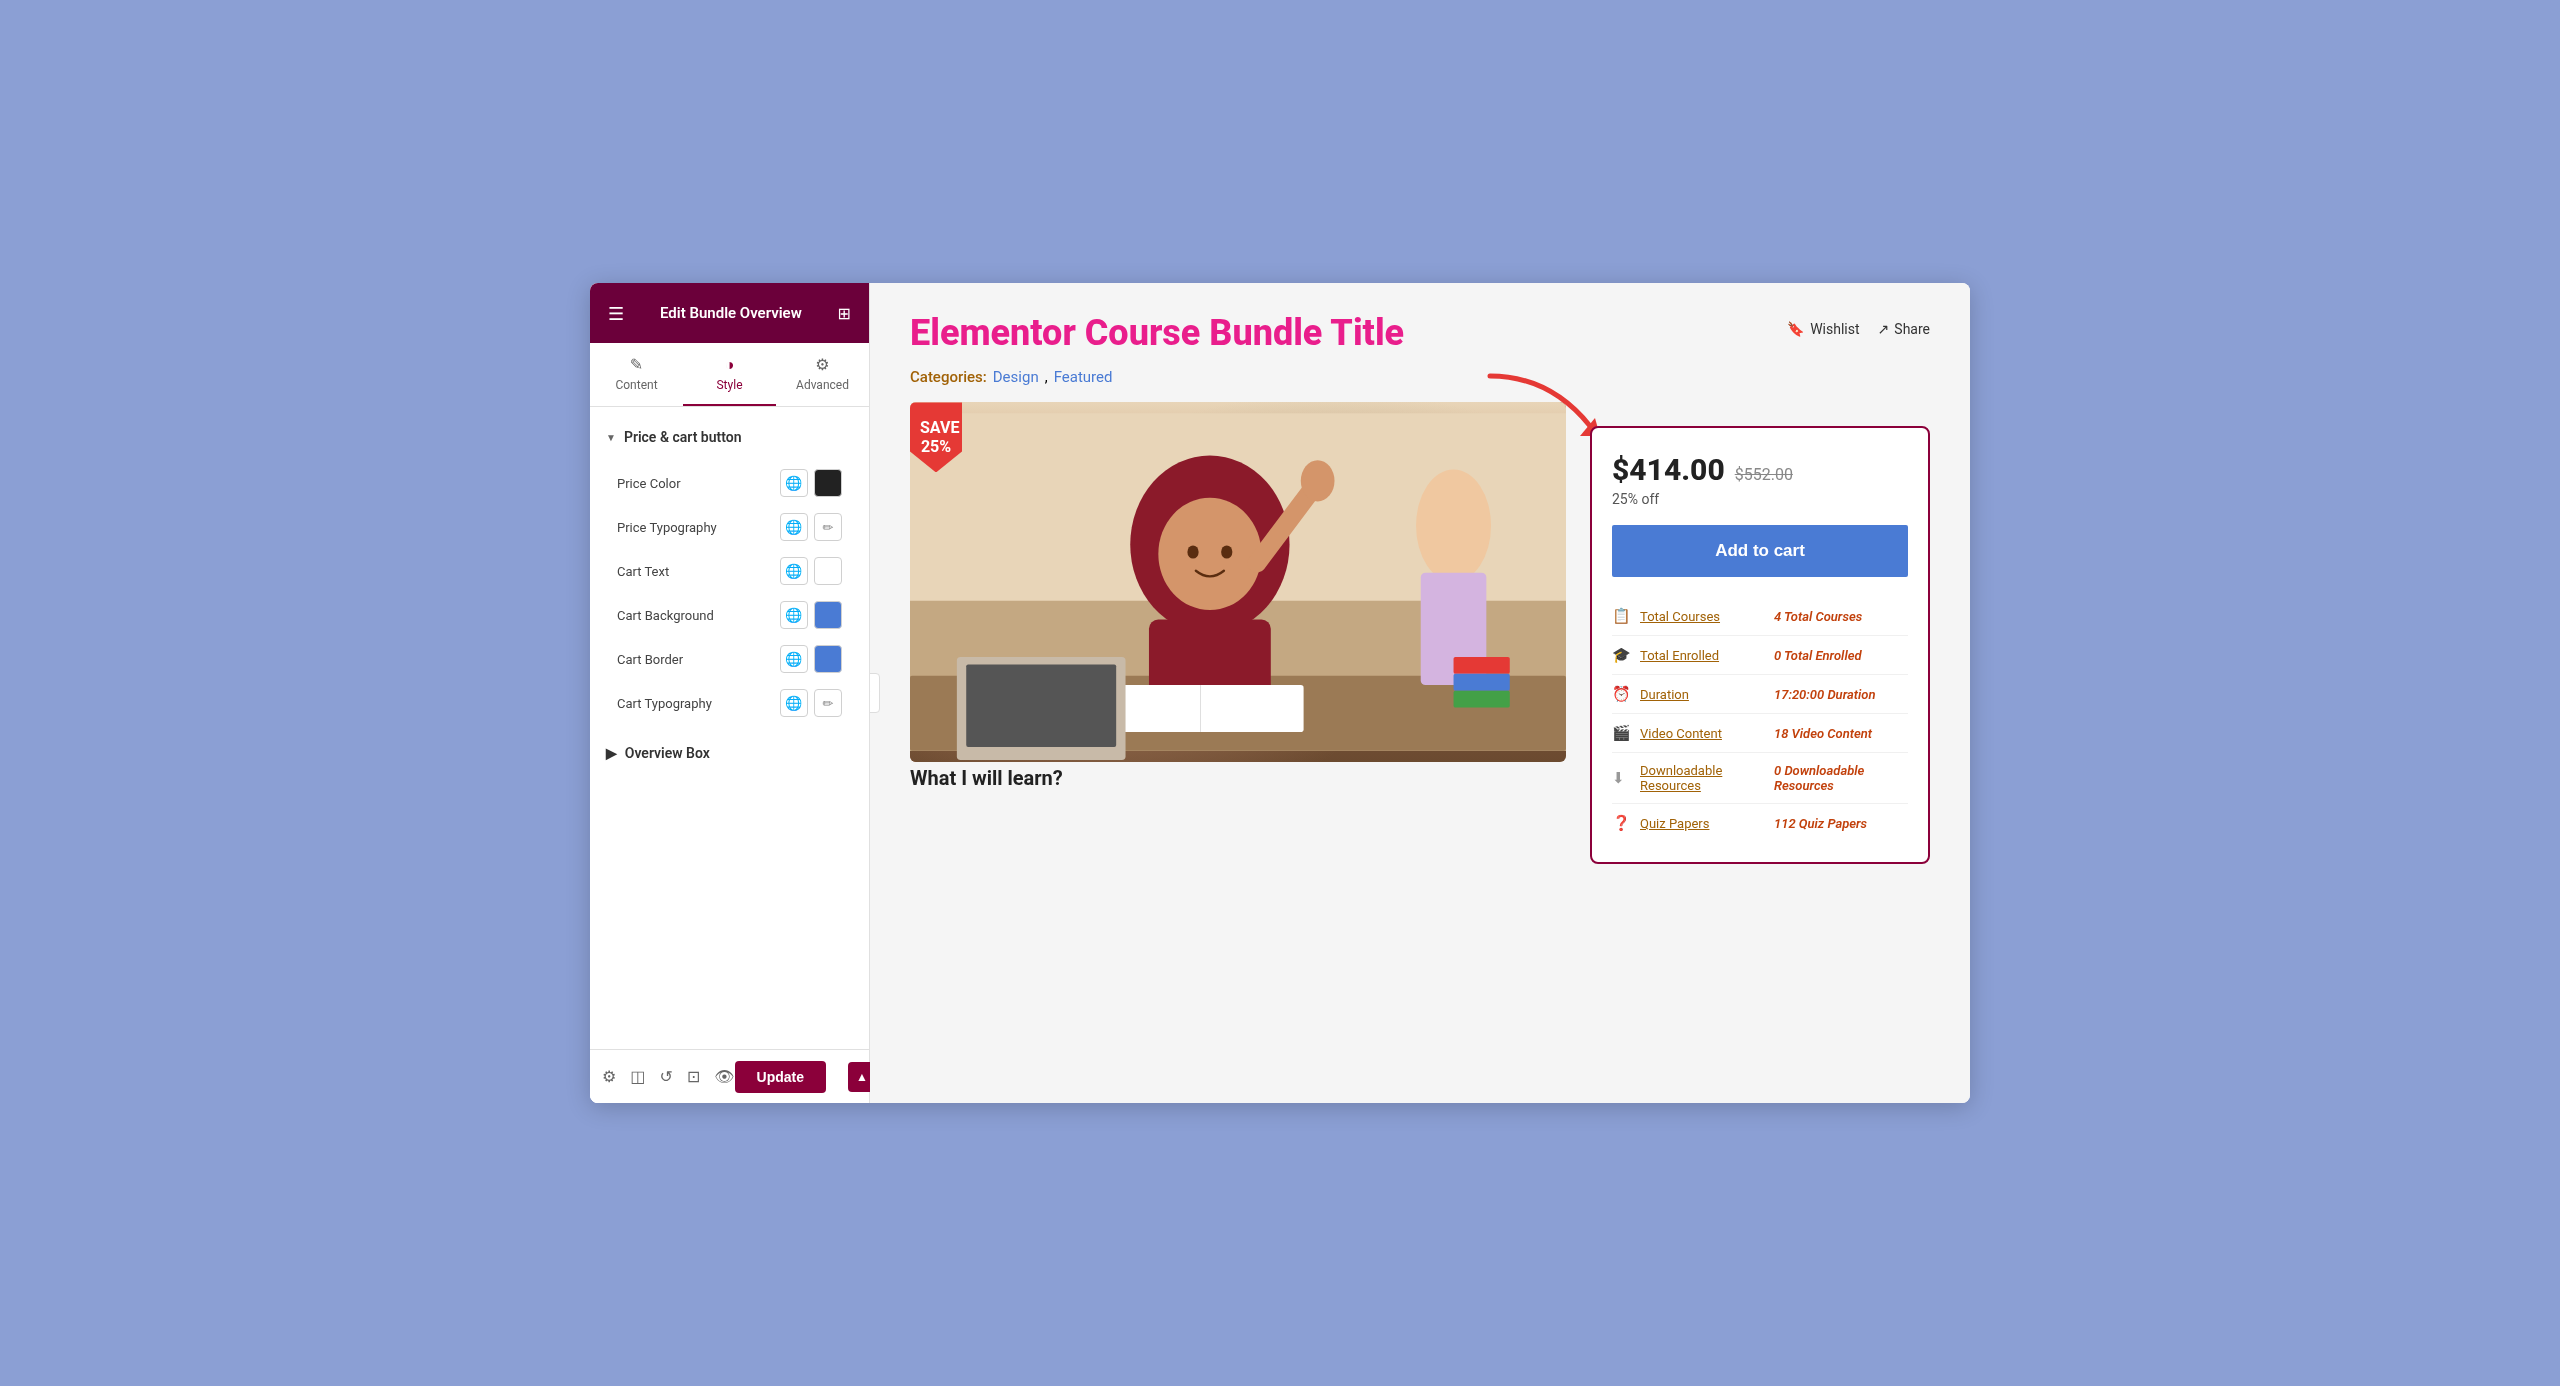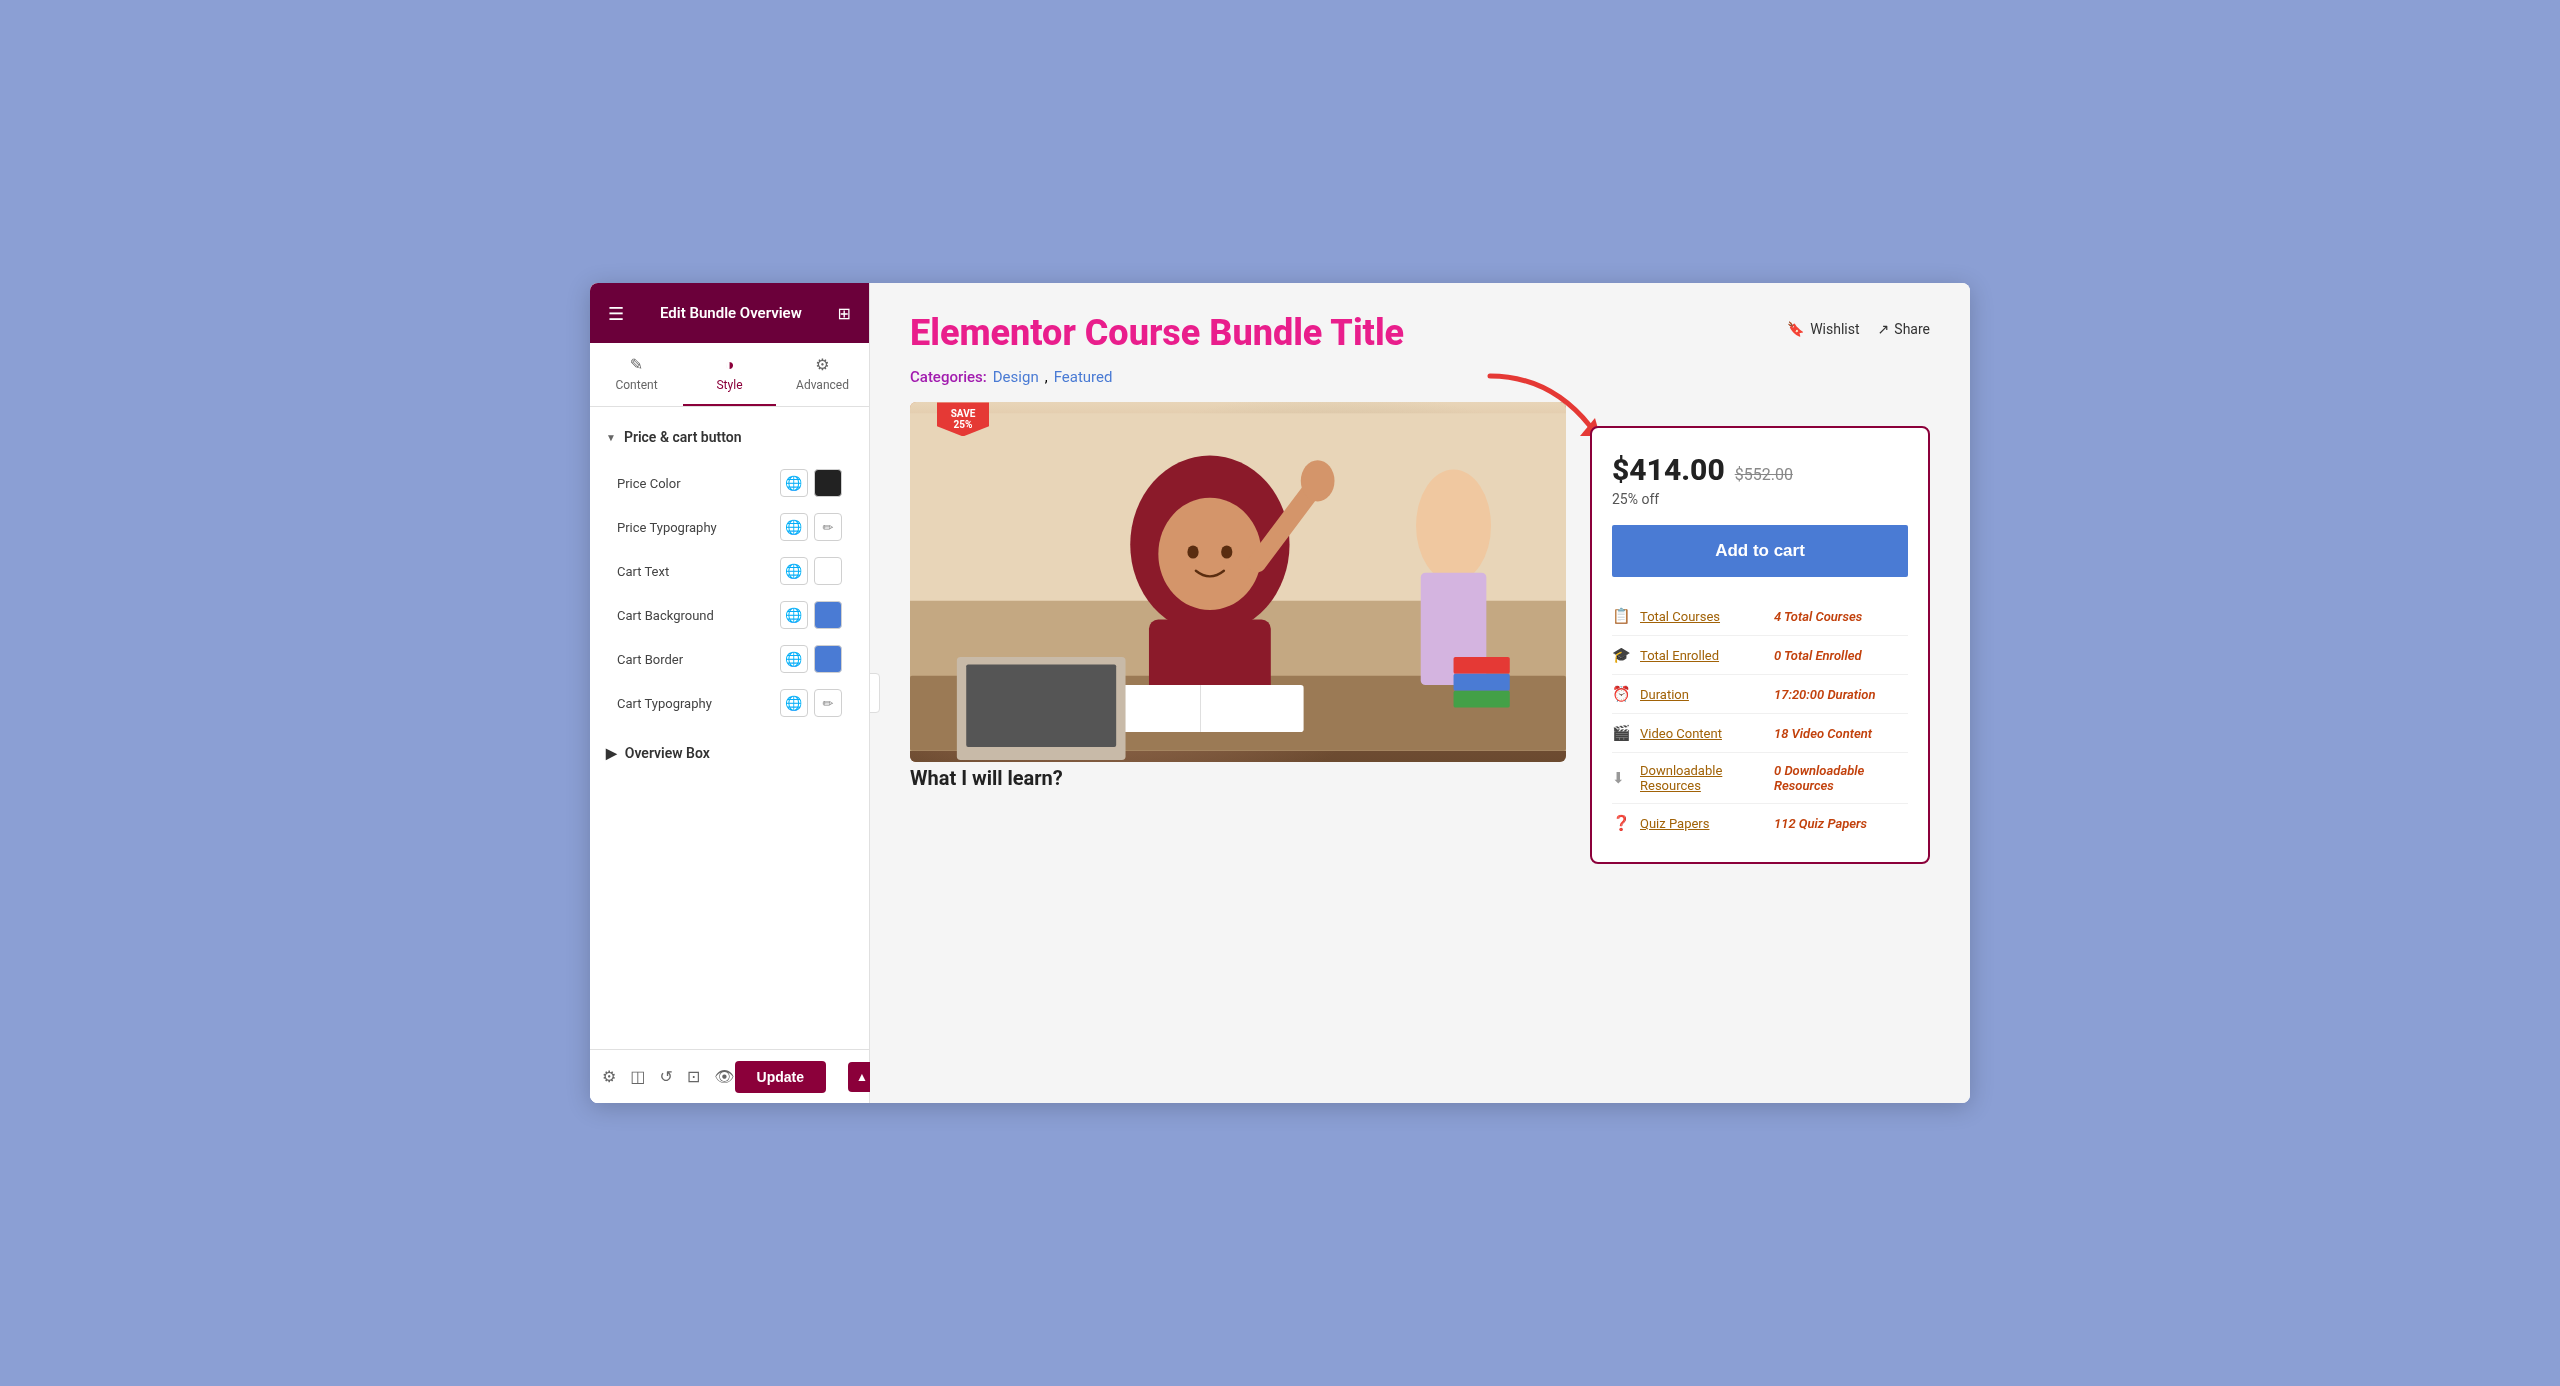--- a/index.html
+++ b/index.html
@@ -253,21 +253,21 @@
       text-decoration: none;
     }
     .categories-row {
       display: flex;
       align-items: center;
       gap: 6px;
       margin-bottom: 16px;
       font-size: 15px;
     }
     .cat-label {
-      color: #a21caf;
+      color: #a16207;
       font-weight: 500;
     }
     .cat-link {
       color: #4a7bd4;
       cursor: pointer;
     }
     .content-grid {
       display: grid;
       grid-template-columns: 1fr 340px;
       gap: 24px;
@@ -277,28 +277,27 @@
       position: relative;
       border-radius: 6px;
       overflow: hidden;
     }
     .save-badge {
       position: absolute;
       top: 0;
       left: 0;
       background: #e53935;
       color: #fff;
-      font-size: 10px;
+      font-size: 16px;
       font-weight: 700;
-      padding: 6px 10px;
+      padding: 16px 10px;
       text-align: center;
       z-index: 2;
       clip-path: polygon(0 0, 100% 0, 100% 70%, 50% 100%, 0 70%);
       width: 52px;
-      margin-left: 27px;
     }
     .course-image-placeholder {
       width: 100%;
       height: 360px;
       background: linear-gradient(135deg, #d4956a 0%, #b5734d 30%, #8a5c3f 60%, #c4a882 80%, #e8dcc8 100%);
       display: flex;
       align-items: center;
       justify-content: center;
       position: relative;
       overflow: hidden;

